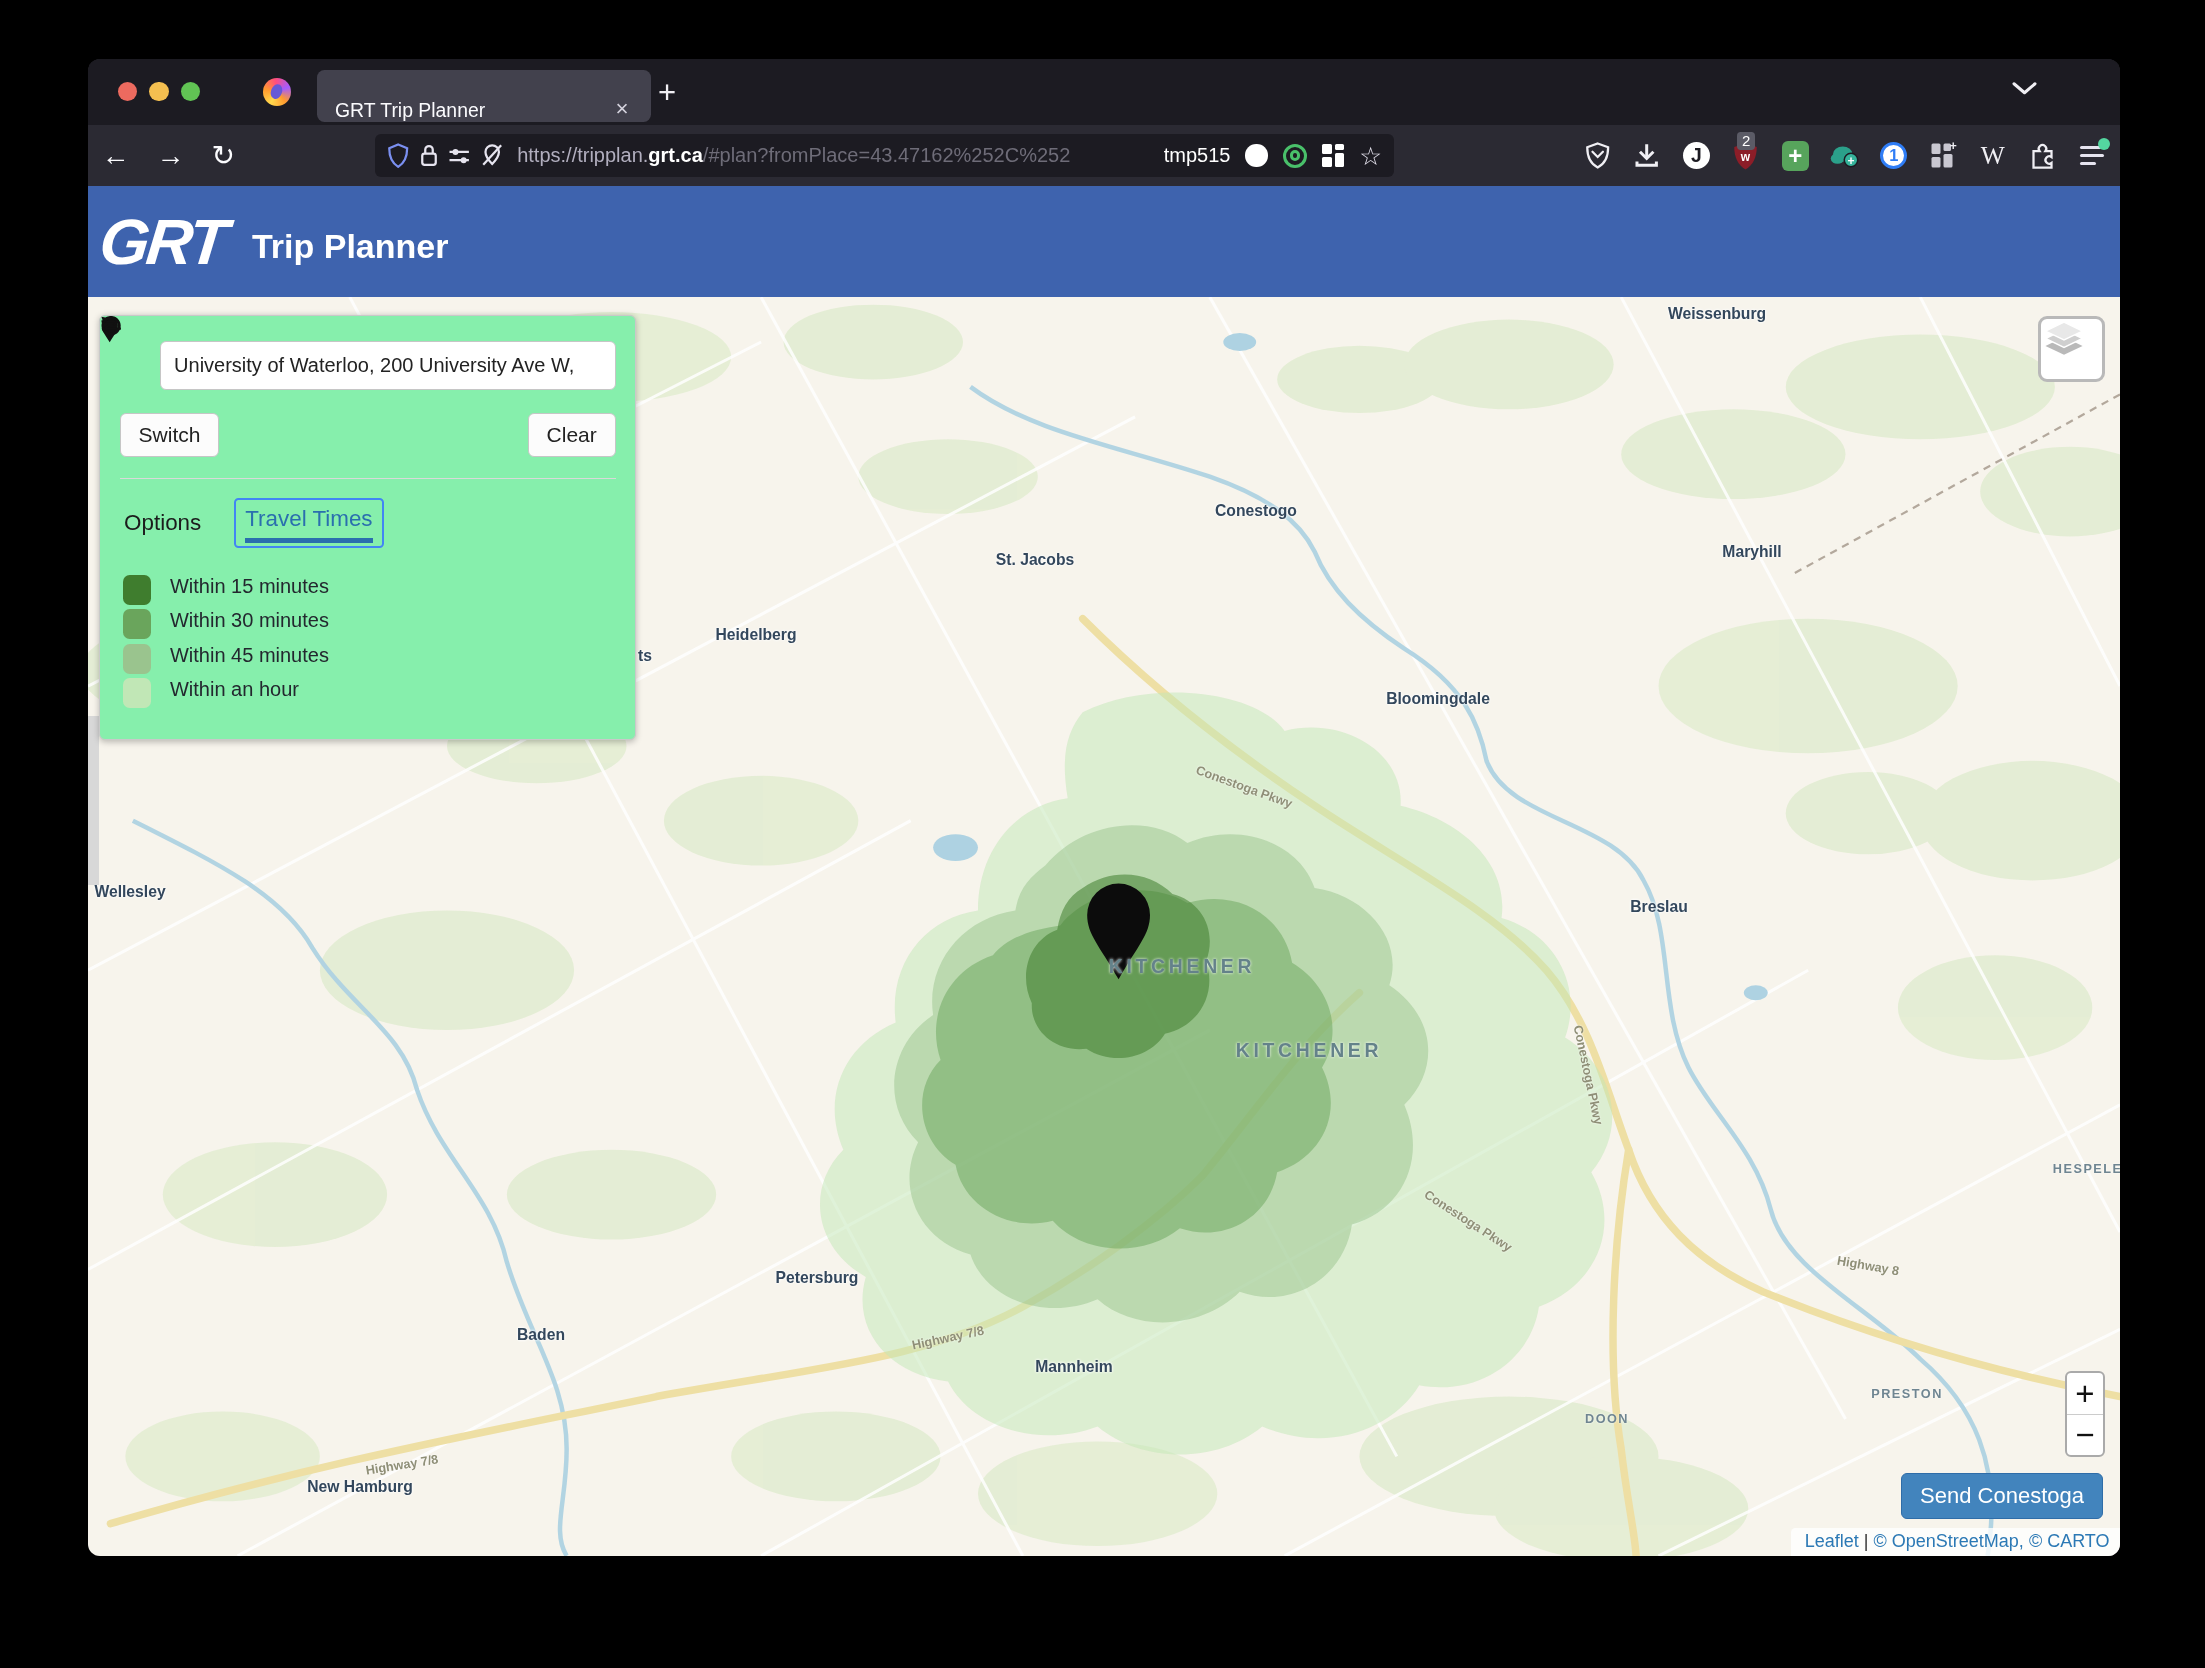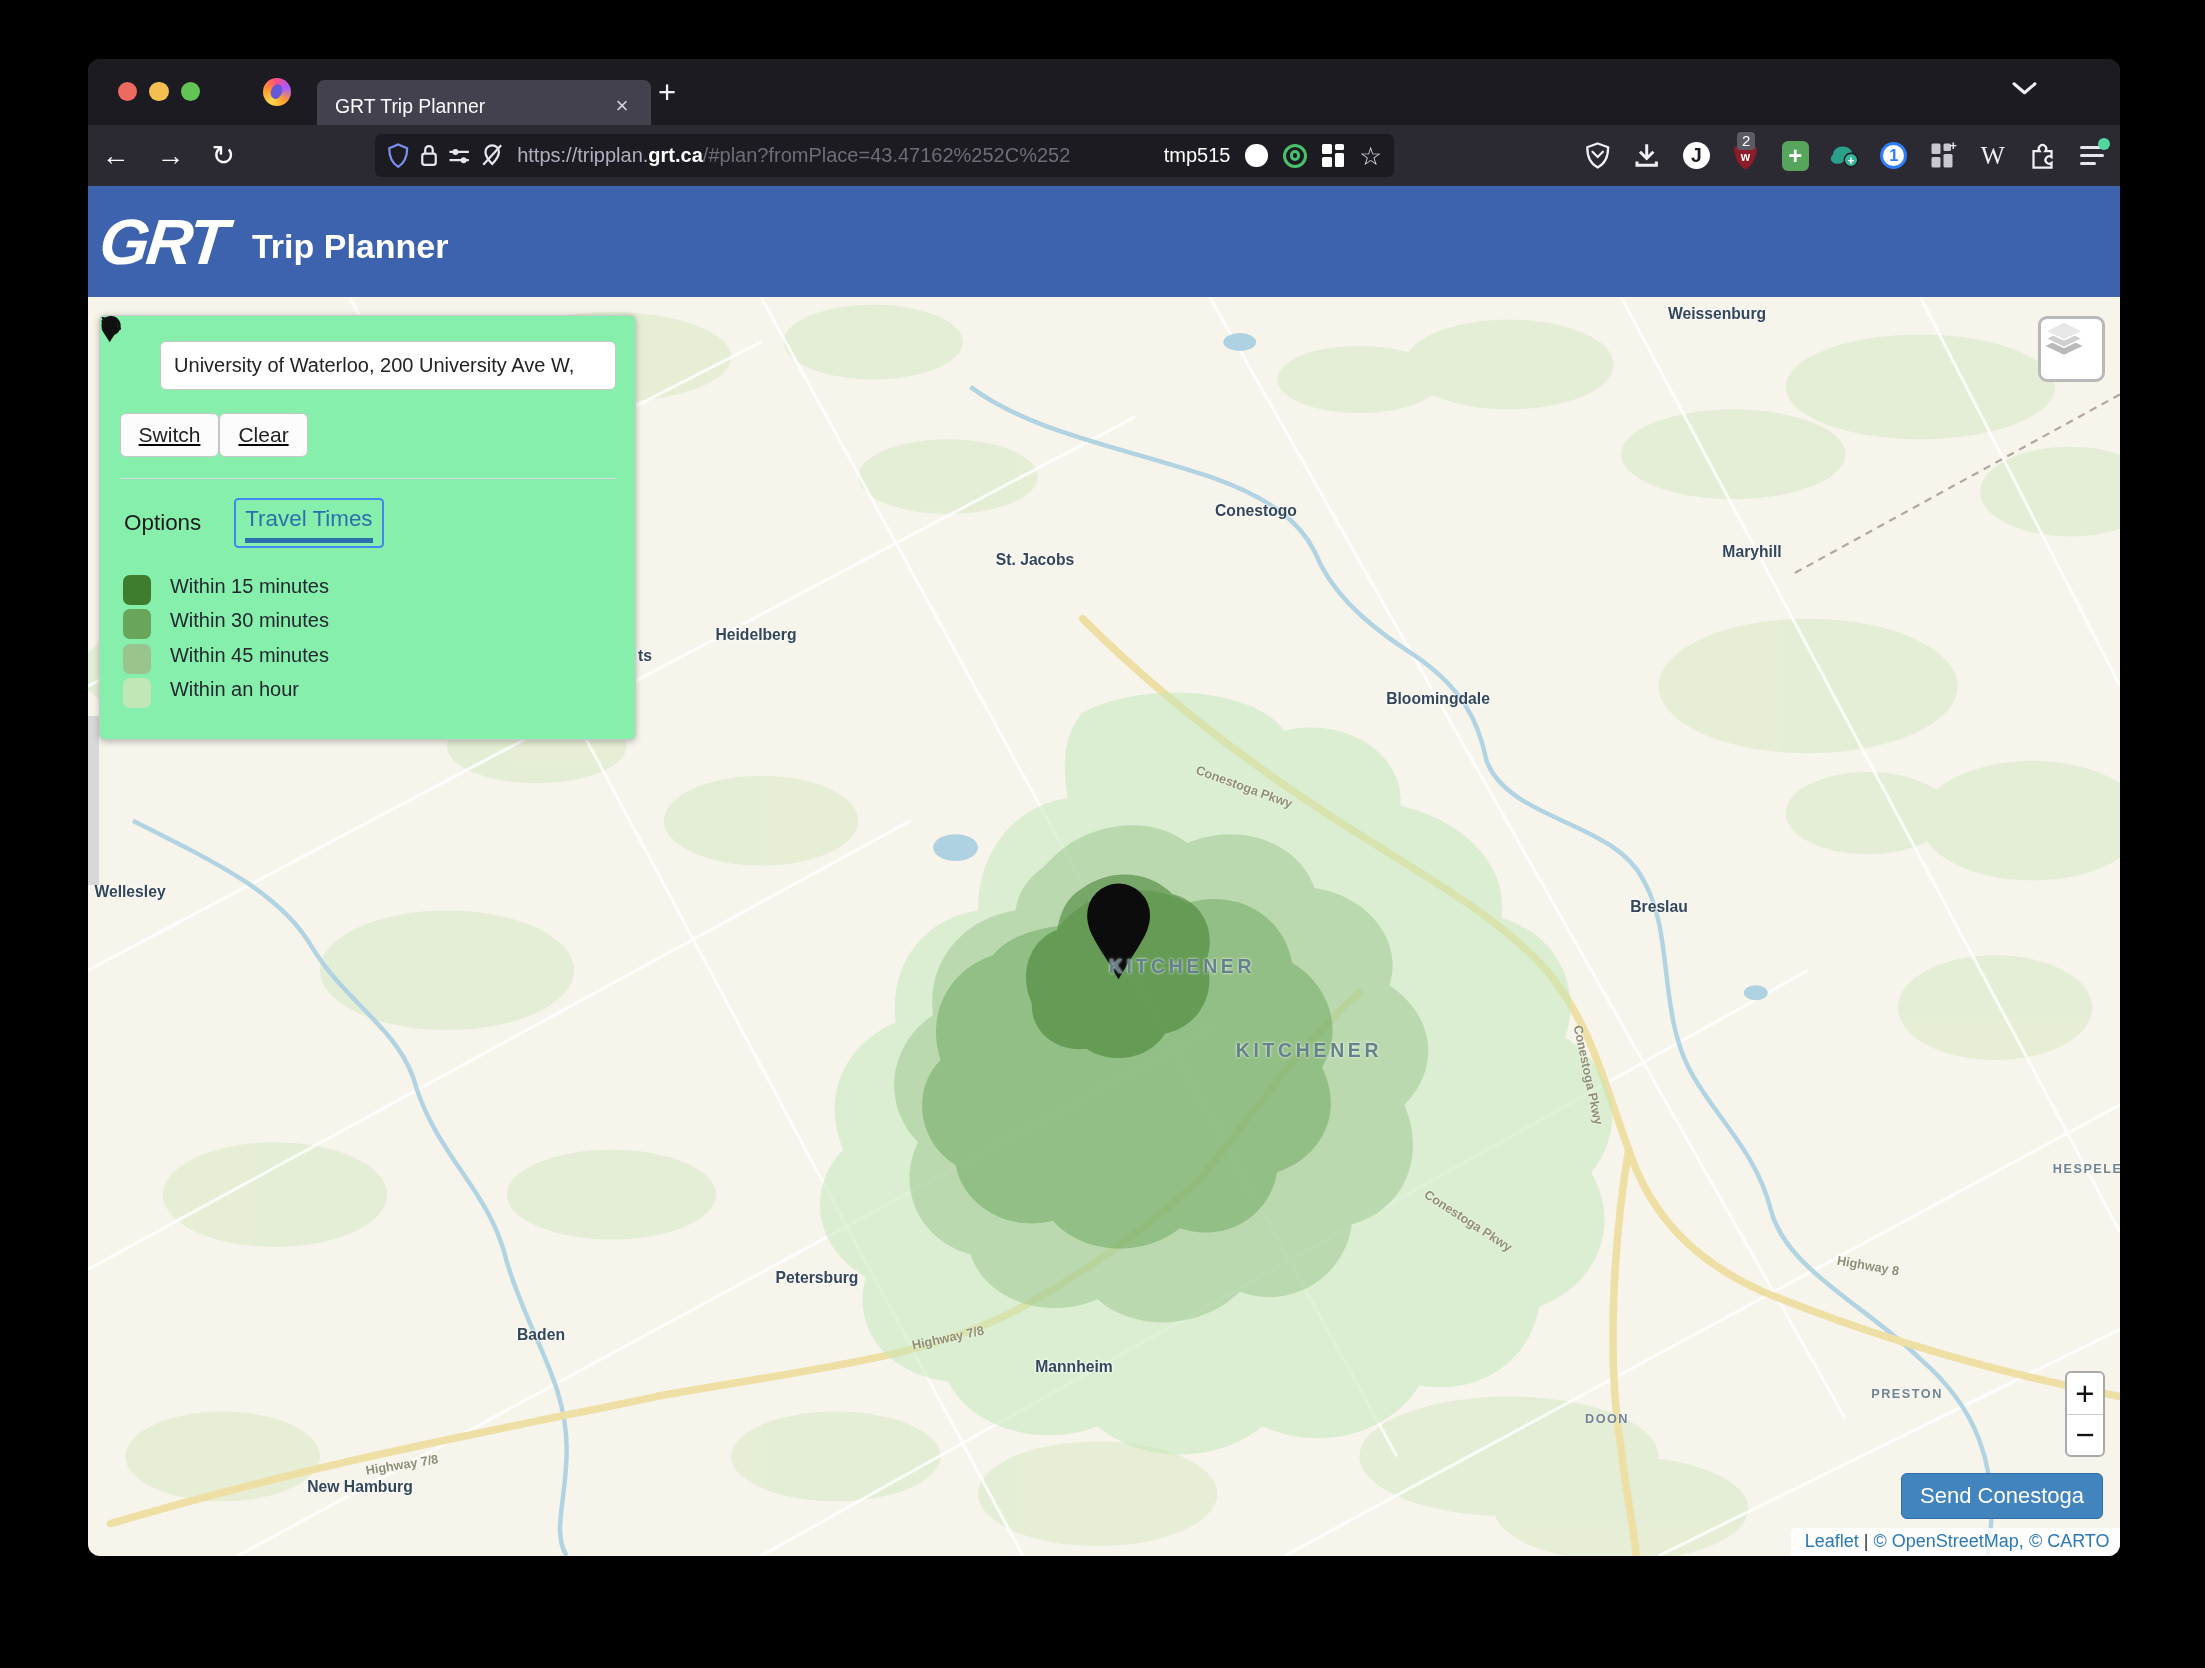--- a/index.html
+++ b/index.html
@@ -7,22 +7,22 @@
   .canvas{position:relative;width:2205px;height:1668px;background:#000;overflow:hidden;}
   .window{position:absolute;left:88px;top:59px;width:2032px;height:1497px;border-radius:12px;overflow:hidden;background:#2b2a33;}
 
   
   .tabstrip{position:relative;height:66px;background:#1c1b22;}
   .traffic{position:absolute;top:23px;left:30px;display:flex;gap:12px;}
   .traffic span{width:19.4px;height:19.4px;border-radius:50%;display:block;}
   .ff-icon{position:absolute;left:175px;top:19.4px;width:28px;height:28px;border-radius:50%;
     background:conic-gradient(from 210deg,#ffd84d,#ff9a2e,#ff4d7e,#a45bff,#ff9a2e,#ffd84d);}
   .ff-icon::after{content:"";position:absolute;left:8.2px;top:6px;width:10.5px;height:15px;border-radius:50%;background:#6659d6;transform:rotate(20deg);}
-  .tab{position:absolute;left:229px;top:21px;width:334px;height:52px;background:#42414d;border-radius:7.5px;
-    display:flex;align-items:center;padding:0 18px;color:#fbfbfe;font-size:19.4px;}
+  .tab{position:absolute;left:229px;top:11px;width:334px;height:52px;background:#42414d;border-radius:7.5px;
+    display:flex;align-items:flex-end;padding:0 18px;color:#fbfbfe;font-size:19.4px;}
   .tab .title{flex:1;white-space:nowrap;overflow:hidden;}
   .tab .close{font-size:22.4px;color:#d5d3de;padding:0 4.5px;}
   .newtab{position:absolute;left:570px;top:16.5px;color:#f0eff4;font-size:31px;font-weight:300;line-height:33px;}
   .alltabs{position:absolute;right:82px;top:21px;}
 
   
   .toolbar{position:relative;height:61px;background:#2b2a33;display:flex;align-items:center;}
   .navbtn{color:#fbfbfe;font-size:28px;line-height:28px;padding:0 13.5px;}
   .urlbar{position:absolute;left:287px;top:9px;width:1019px;height:43px;background:#1c1b22;border-radius:6px;
     display:flex;align-items:center;padding:0 12px;color:#e6e4ef;}
@@ -61,21 +61,21 @@
 
   .scroll-sliver{position:absolute;left:0;top:419px;width:11.2px;height:169px;background:#d8d8d8;}
 
   
   .panel{position:absolute;left:11.2px;top:18px;width:537px;background:#86efac;border:0.7px solid #c9c9c9;border-radius:6px;
      box-shadow:0 1.5px 6px rgba(0,0,0,.25);padding:25.4px 19.4px 22.4px 19.4px;}
   .inrow{display:flex;align-items:center;margin-bottom:22.4px;}
   .inrow .ic{width:40px;display:flex;justify-content:center;}
   .tin{flex:1;height:49px;border:0.7px solid #c6c6c6;border-radius:6px;font-size:20px;padding:0 13.5px;color:#222;background:#fff;width:100%;}
   .tin::placeholder{color:#9aa3ad;}
-  .btnrow{display:flex;margin:4.5px 0 21px 0;text-decoration:underline;}
+  .btnrow{display:flex;justify-content:space-between;margin:4.5px 0 21px 0;}
   .pbtn{display:flex;align-items:center;gap:9px;font-size:21px;color:#222;background:#fcfcfc;border:0.7px solid #c6c6c6;border-radius:6px;padding:9px 18px;}
   .hr{border-top:1.5px solid #d9d9d9;margin:0 0 0 0;}
   .tabs{display:flex;align-items:center;gap:33px;padding:19.4px 4.5px 7.5px 4.5px;}
   .t-plain{font-size:22.4px;color:#1c1c1c;}
   .t-active{font-size:22.4px;color:#2a6fae;border:2.2px solid #4285f4;border-radius:4.5px;padding:6px 9px 3px 9px;position:relative;}
   .t-active::after{content:"";display:block;height:4.5px;background:#2a6fae;margin-top:6px;}
   .legend{padding:19.4px 3px 4.5px 3px;}
   .lrow{display:flex;margin-bottom:4.5px;}
   .sw{width:28px;height:30px;border-radius:6.7px;margin-right:19.4px;flex:0 0 auto;}
   .llabel{font-size:20px;color:#23272e;}

